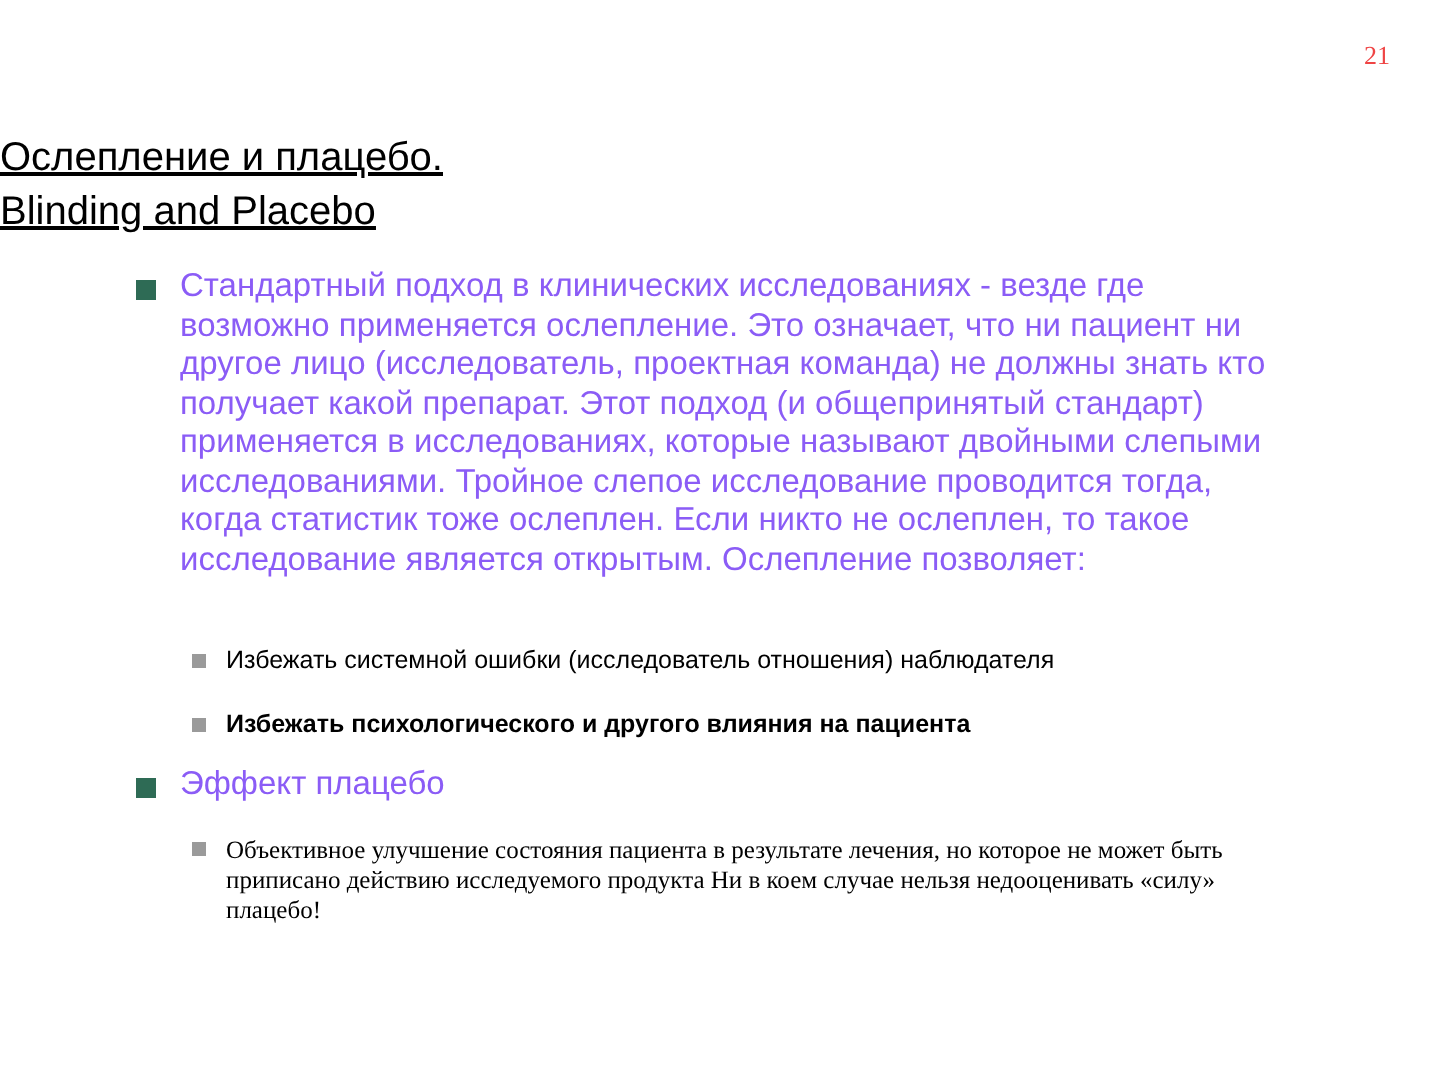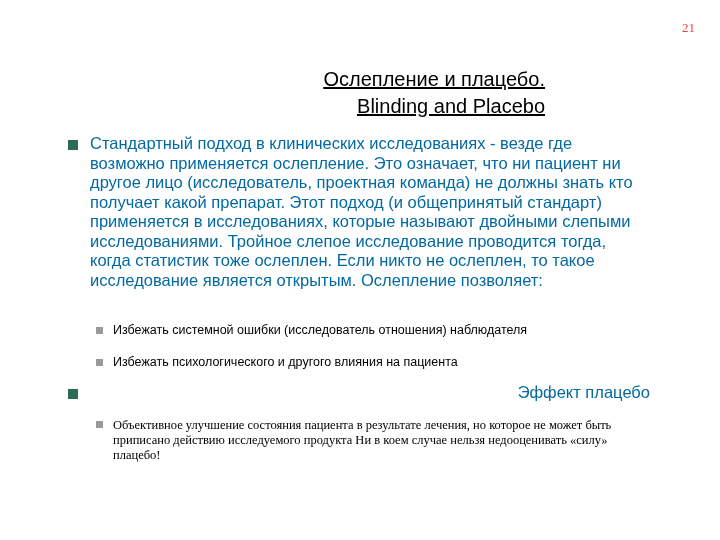--- a/index.html
+++ b/index.html
@@ -6,28 +6,28 @@
     body {
       width: 720px; height: 540px; background: #ffffff; position: relative;
       overflow: hidden; font-family: "Liberation Sans", sans-serif; color: #000;
     }
     .page-num {
       position: absolute; top: 20px; right: 25px;
       font-family: "Liberation Serif", serif; font-size: 13px; color: #ef4444;
     }
     .title {
       position: absolute; top: 66px; left: 0; width: 545px;
-      text-align: right; font-size: 20px; line-height: 27px;
+      text-align: left; font-size: 20px; line-height: 27px;
       text-decoration: underline; letter-spacing: 0px;
     }
     .title div { text-decoration: underline; }
     .content { position: absolute; left: 0; top: 0; width: 720px; }
     .l1 {
       position: absolute; left: 90px; width: 560px;
-      font-size: 16.5px; line-height: 19.5px; color: #0369a1;
+      font-size: 16.5px; line-height: 19.5px; color: #8b5cf6;
     }
     .b1 {
       position: absolute; left: 68px; width: 10px; height: 10px; background: #2e6b55;
     }
     .l2 {
       position: absolute; left: 113px; width: 545px;
       font-size: 12.5px; line-height: 15px; color: #000;
     }
     .b2 {
       position: absolute; left: 96px; width: 7px; height: 7px; background: #9a9a9a;
@@ -45,20 +45,20 @@
 
 <div class="content">
 
   <div class="b1" style="top:140px;"></div>
   <div class="l1" style="top:134px;">Стандартный подход в клинических исследованиях - везде где возможно применяется ослепление. Это означает, что ни пациент ни другое лицо (исследователь, проектная команда) не должны знать кто получает какой препарат. Этот подход (и общепринятый стандарт) применяется в исследованиях, которые называют двойными слепыми исследованиями. Тройное слепое исследование проводится тогда, когда статистик тоже ослеплен. Если никто не ослеплен, то такое исследование является открытым. Ослепление позволяет:</div>
 
   <div class="b2" style="top:327px;"></div>
   <div class="l2" style="top:323px;">Избежать системной ошибки (исследователь отношения) наблюдателя</div>
 
   <div class="b2" style="top:359px;"></div>
-  <div class="l2" style="top:355px;">Избежать психологического и другого влияния на пациента</div>
+  <div class="l2" style="top:355px;font-weight:bold;">Избежать психологического и другого влияния на пациента</div>
 
   <div class="b1" style="top:389px;"></div>
-  <div class="l1" style="top:383px;text-align:right;">Эффект плацебо</div>
+  <div class="l1" style="top:383px;">Эффект плацебо</div>
 
   <div class="b2" style="top:421px;"></div>
   <div class="l2" style="top:418px; width:535px;font-family:Liberation Serif, serif;">Объективное улучшение состояния пациента в результате лечения, но которое не может быть приписано действию исследуемого продукта Ни в коем случае нельзя недооценивать «силу» плацебо!</div>
 </div>
 
 </body></html>

